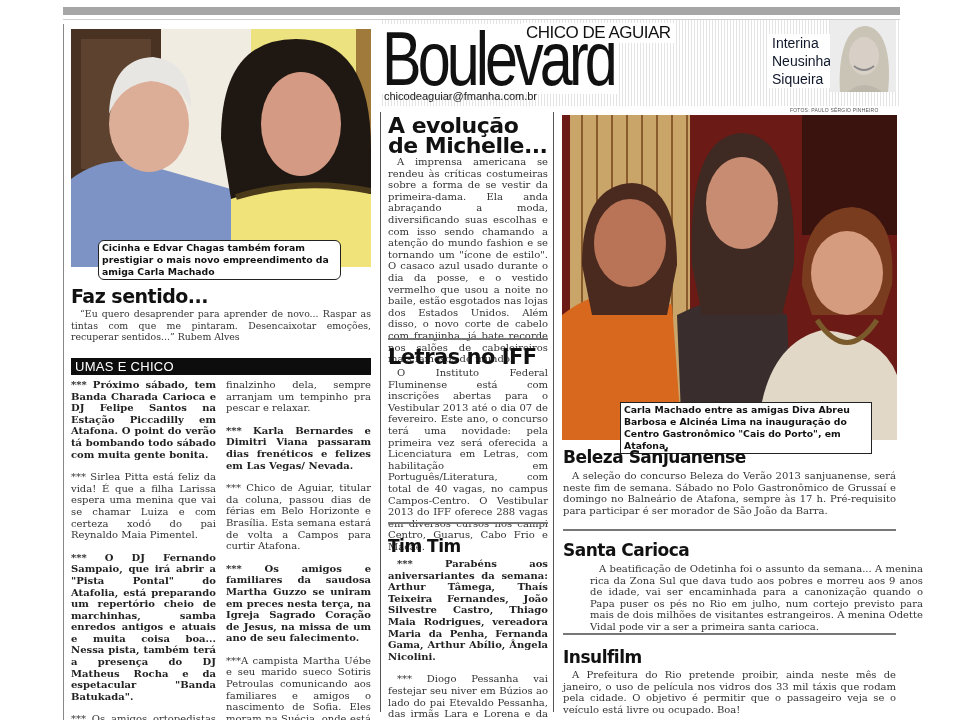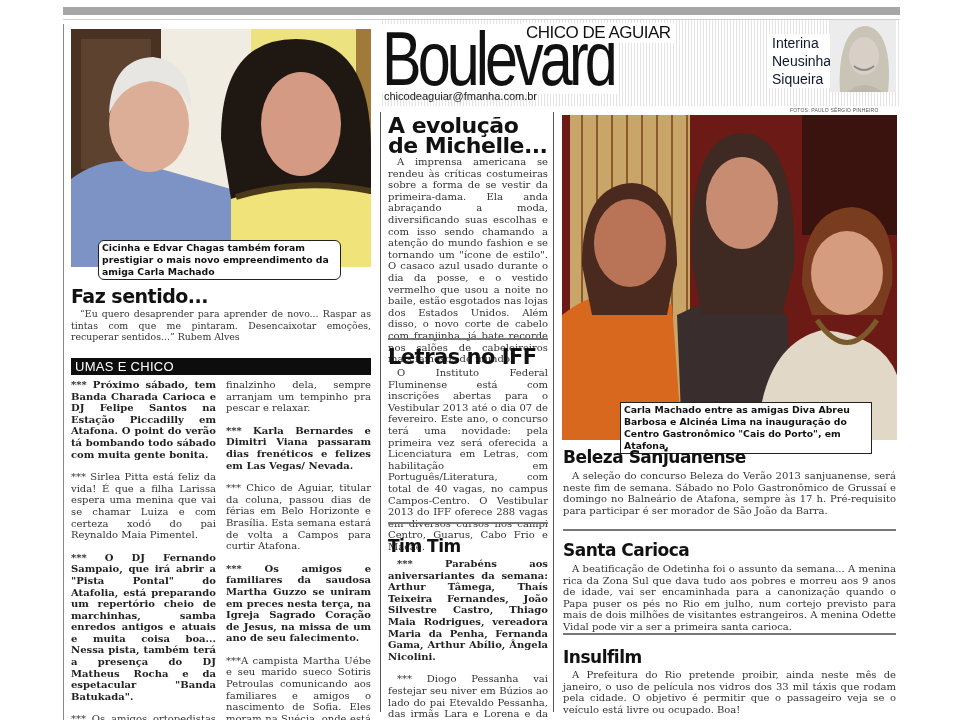--- a/index.html
+++ b/index.html
@@ -166,21 +166,21 @@
 </div>
 <div class="caption" style="left:620px; top:402px; width:252px;">Carla Machado entre as amigas Diva Abreu Barbosa e Alcinéa Lima na inauguração do Centro Gastronômico "Cais do Porto", em Atafona.</div>
 
 <div class="headline" style="left:563px; top:447px; font-size:17px;">Beleza Sanjuanense</div>
 <div class="body-text" style="left:563px; top:470px; width:333px;">
   <p>A seleção do concurso Beleza do Verão 2013 sanjuanense, será neste fim de semana. Sábado no Polo Gastronômico de Grussaí e domingo no Balneário de Atafona, sempre às 17 h. Pré-requisito para participar é ser morador de São João da Barra.</p>
 </div>
 <div class="hr" style="left:563px; top:529px; width:333px;"></div>
 
 <div class="headline" style="left:563px; top:540px; font-size:17px;">Santa Carioca</div>
-<div class="body-text" style="left:563px; top:563px; width:333px;">
+<div class="body-text" style="left:590px; top:563px; width:333px;">
   <p>A beatificação de Odetinha foi o assunto da semana... A menina rica da Zona Sul que dava tudo aos pobres e morreu aos 9 anos de idade, vai ser encaminhada para a canonização quando o Papa puser os pés no Rio em julho, num cortejo previsto para mais de dois milhões de visitantes estrangeiros. A menina Odette Vidal pode vir a ser a primeira santa carioca.</p>
 </div>
 <div class="hr" style="left:563px; top:633px; width:333px;"></div>
 
 <div class="headline" style="left:563px; top:647px; font-size:17px;">Insulfilm</div>
 <div class="body-text" style="left:563px; top:669px; width:333px;">
   <p>A Prefeitura do Rio pretende proibir, ainda neste mês de janeiro, o uso de película nos vidros dos 33 mil táxis que rodam pela cidade. O objetivo é permitir que o passageiro veja se o veículo está livre ou ocupado. Boa!</p>
 </div>
 
 </body></html>

